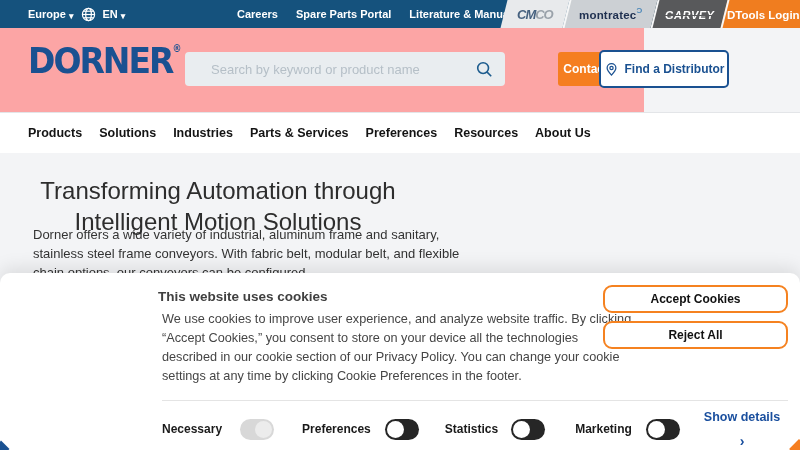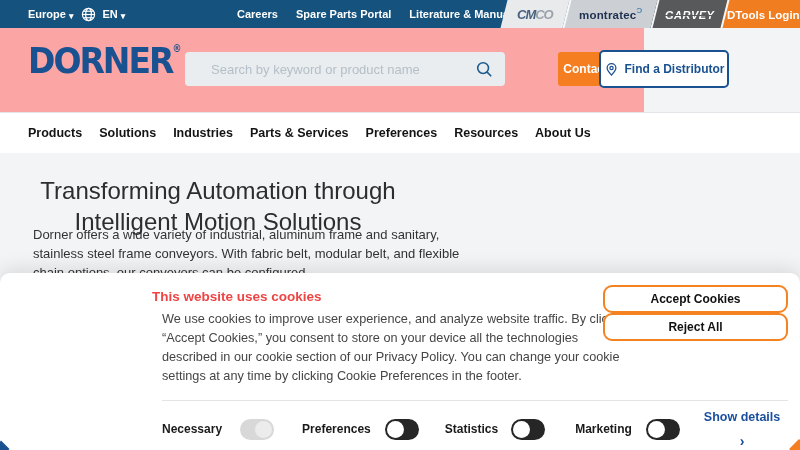--- a/index.html
+++ b/index.html
@@ -59,23 +59,23 @@
 
   
   .hero { position:absolute; top:153px; left:0; width:800px; height:297px; background:#f3f4f6; }
   .hero-heading { position:absolute; left:33px; top:22px; width:370px; font-size:24px; line-height:1.3;
                   color:#2d2d2d; font-weight:normal;text-align:center; }
   .hero-body { position:absolute; left:33px; top:72px; width:428px; font-size:13px; line-height:1.47; color:#333; }
 
   
   .cookie { position:absolute; left:0; top:273px; width:800px; height:177px; background:#fff;
             border-radius:10px 10px 0 0; box-shadow:0 -5px 18px rgba(0,0,0,0.10); }
-  .cookie-title { position:absolute; left:152px; top:16px; font-size:13.5px; font-weight:bold; color:#ef4444; }
+  .cookie-title { position:absolute; left:158px; top:16px; font-size:13.5px; font-weight:bold; color:#404040; }
   .cookie-body { position:absolute; left:162px; top:37px; width:472px; font-size:12.7px; line-height:1.5; color:#454545; }
-  .cookie-buttons { position:absolute; left:603px; top:12px; width:185px; display:flex; flex-direction:column; }
+  .cookie-buttons { position:absolute; left:603px; top:12px; width:185px; display:flex; flex-direction:column; gap:8px; }
   .cookie-btn { height:28px; background:#fff; border:2px solid #f58220; border-radius:9px; font-size:12px;
                 font-weight:bold; color:#111; cursor:pointer; font-family:"Liberation Sans", sans-serif; }
   .cookie-divider { position:absolute; left:162px; top:127px; width:626px; height:1px; background:#e4e4e4; }
   .toggle-row { position:absolute; left:162px; top:141px; width:626px; height:30px; display:flex; align-items:center; }
   .toggle-group { display:flex; align-items:center; }
   .toggle-label { font-size:12px; font-weight:bold; color:#1a1a1a; }
   .toggle { position:relative; width:34px; height:21px; border-radius:11px; cursor:pointer; flex-shrink:0; }
   .toggle .knob { position:absolute; top:2px; width:17px; height:17px; border-radius:50%; }
   .toggle--necessary { background:#d8d8d8; cursor:default; }
   .toggle--necessary .knob { right:2px; background:#ececec; }

